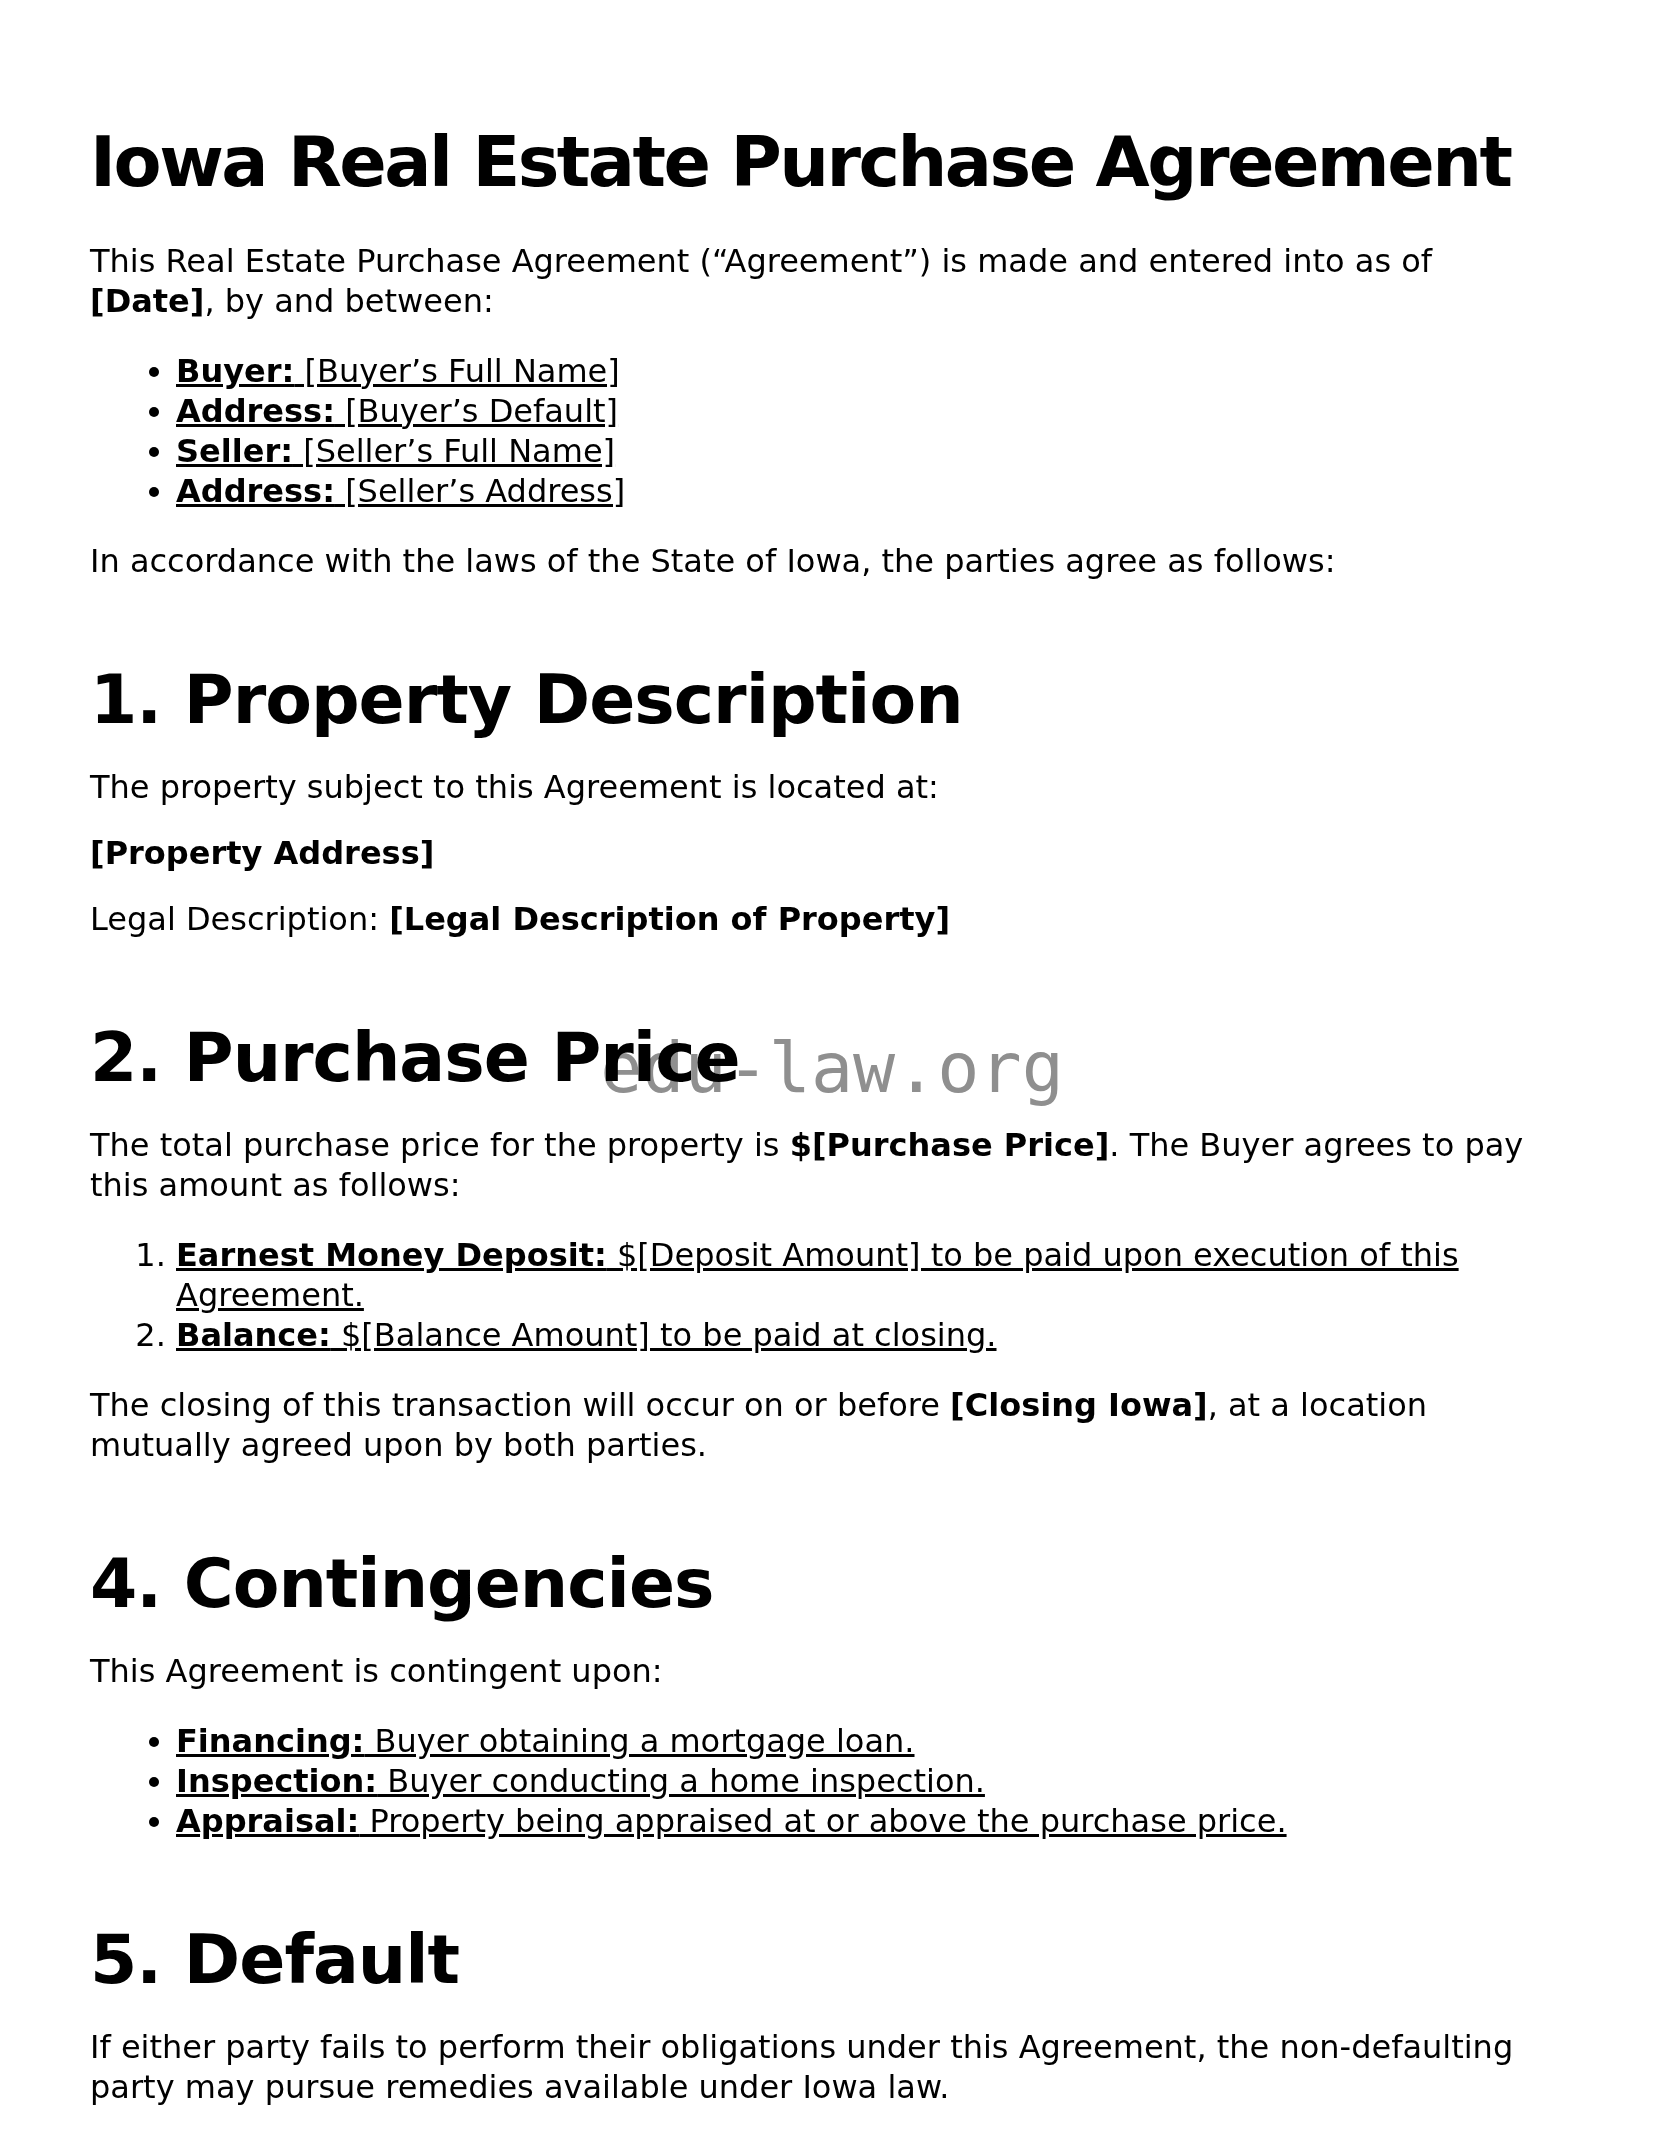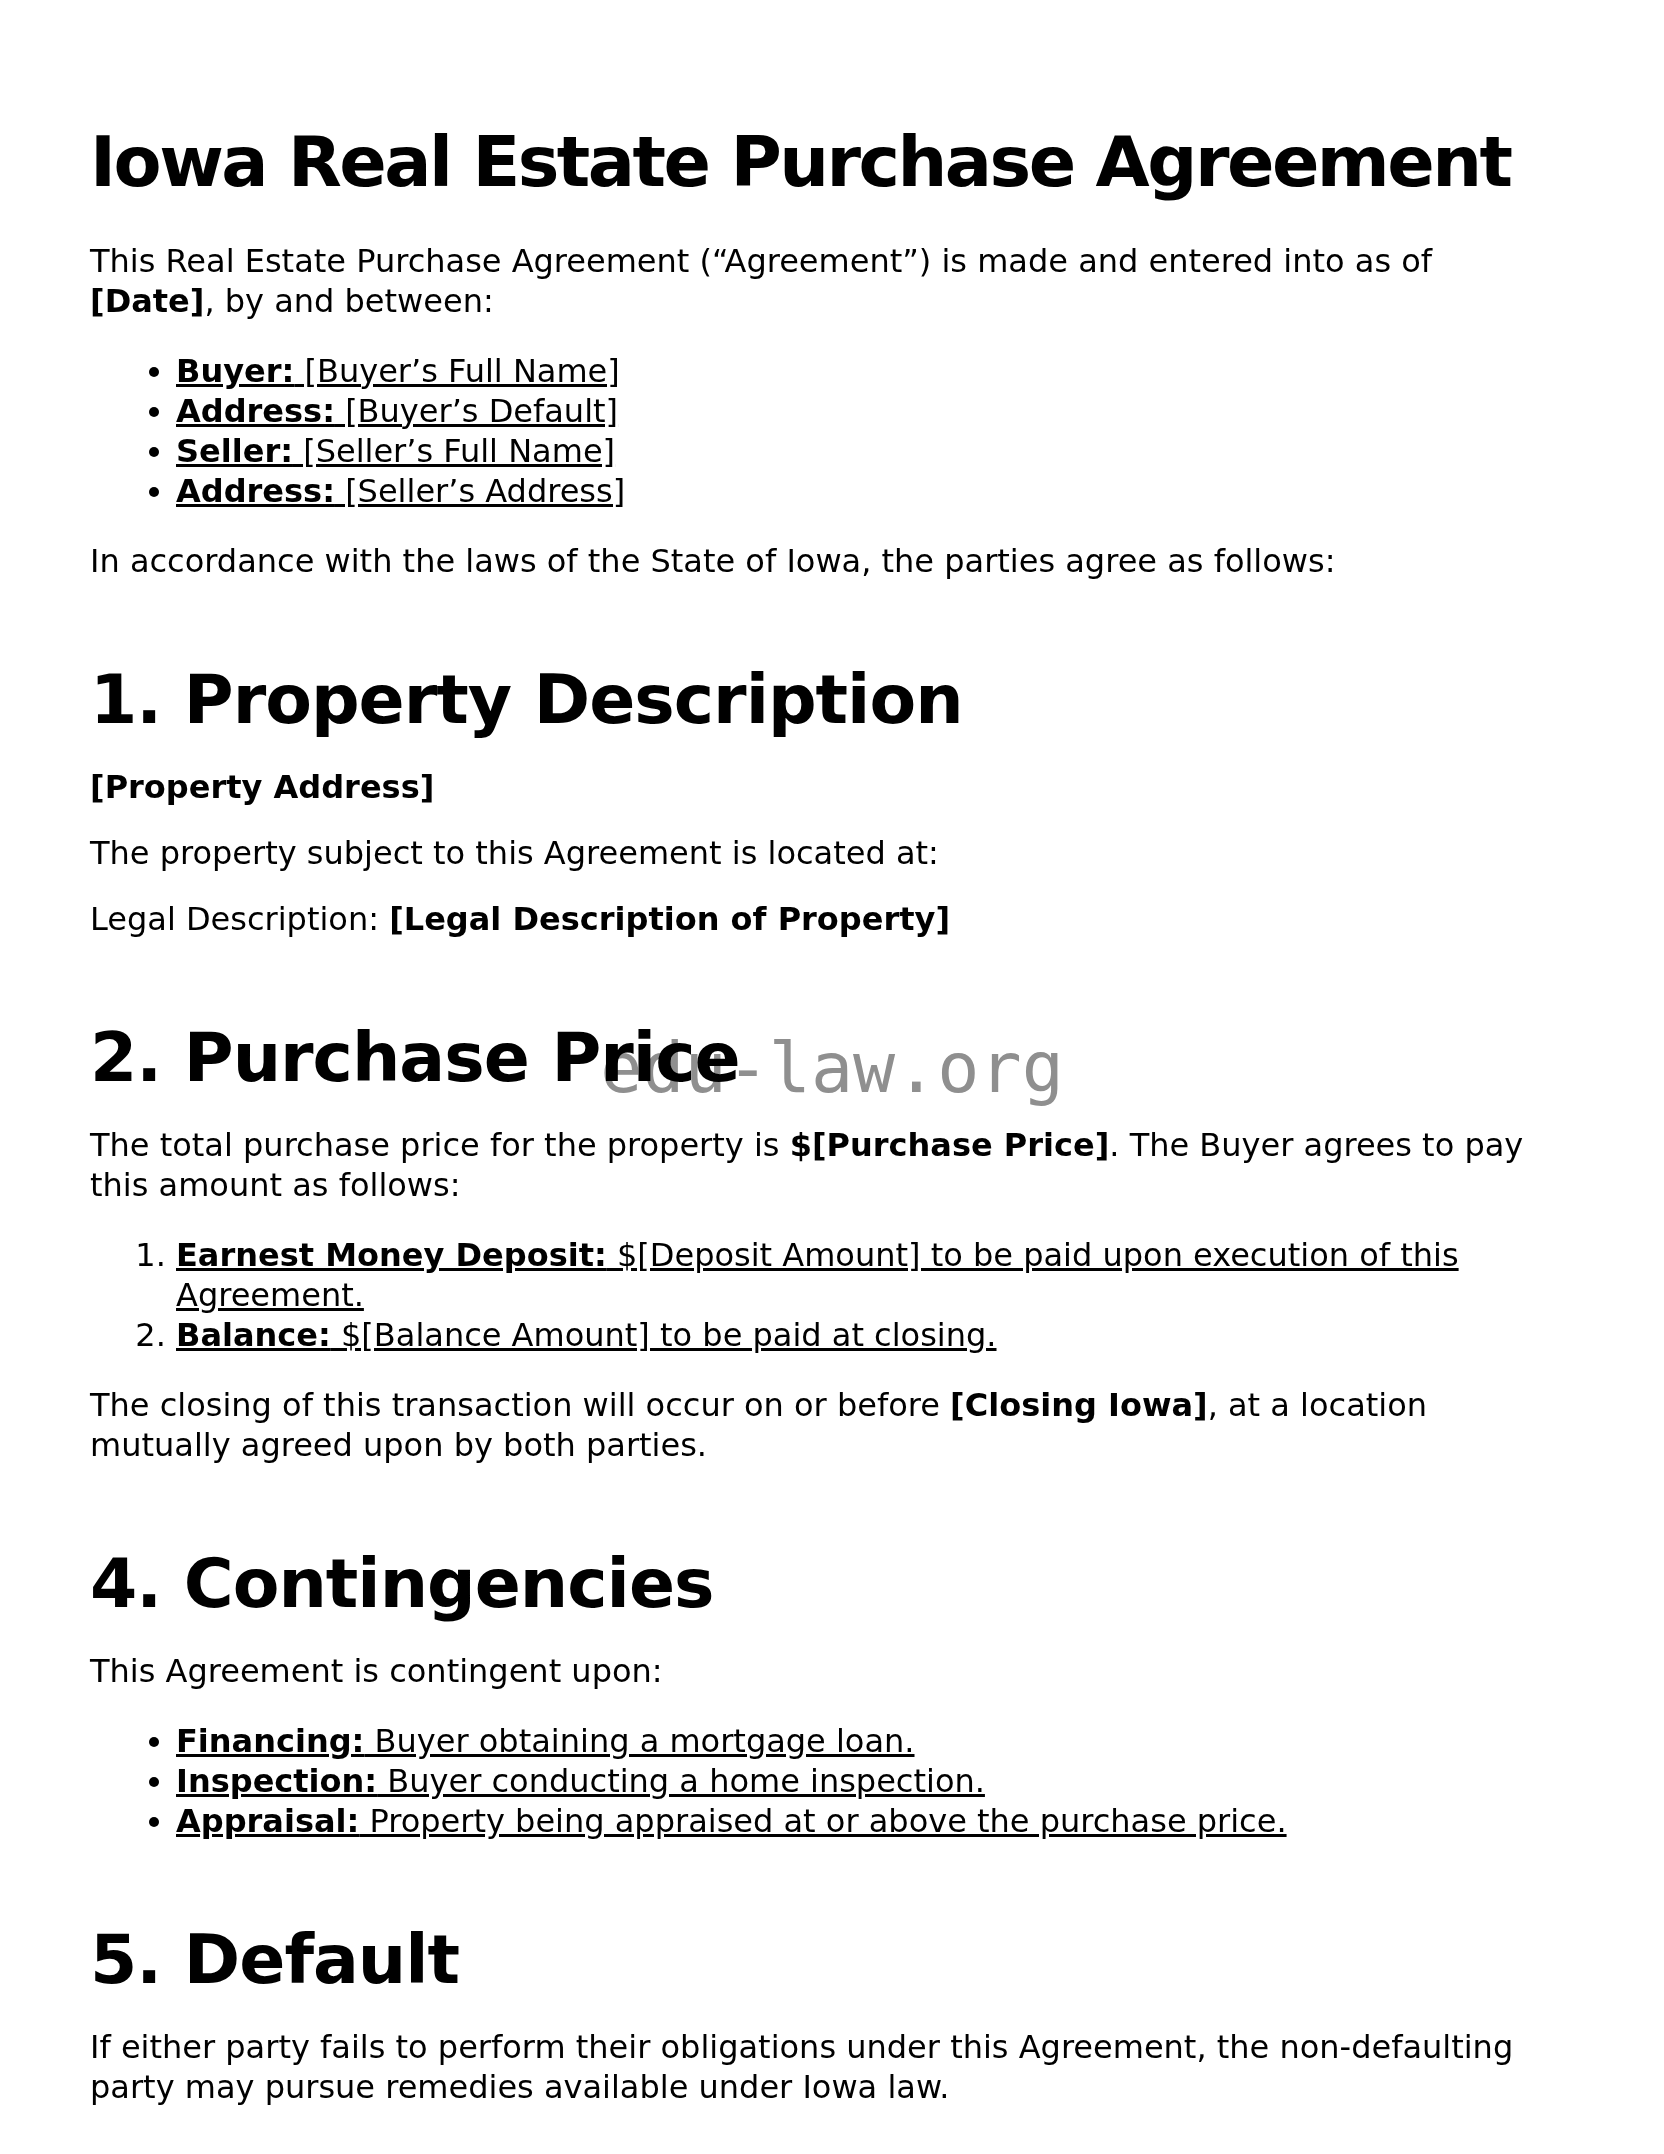--- a/index.html
+++ b/index.html
@@ -89,23 +89,23 @@
       <li><strong>Buyer:</strong><span> [Buyer’s Full Name]</span></li>
       <li><strong>Address:</strong><span> [Buyer’s Default]</span></li>
       <li><strong>Seller:</strong><span> [Seller’s Full Name]</span></li>
       <li><strong>Address:</strong><span> [Seller’s Address]</span></li>
     </ul>
 
     <p>In accordance with the laws of the State of Iowa, the parties agree as follows:</p>
 
     <h2>1. Property Description</h2>
 
+    <p>The property subject to this Agreement is located at:</p>
+
     <p><strong>[Property Address]</strong></p>
-
-    <p>The property subject to this Agreement is located at:</p>
 
     <p><span>Legal Description: </span><strong>[Legal Description of Property]</strong></p>
 
     <h2>2. Purchase Price</h2>
 
     <p>
       <span class="line"><span>The total purchase price for the property is </span><strong>$[Purchase Price]</strong><span>. The Buyer agrees to pay</span></span>
       <span class="line">this amount as follows:</span>
     </p>
 

